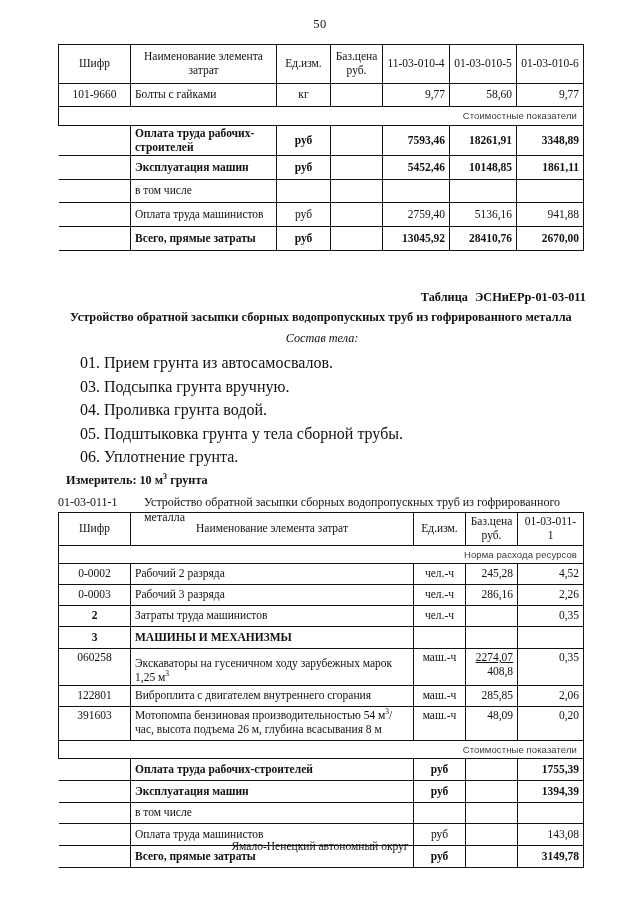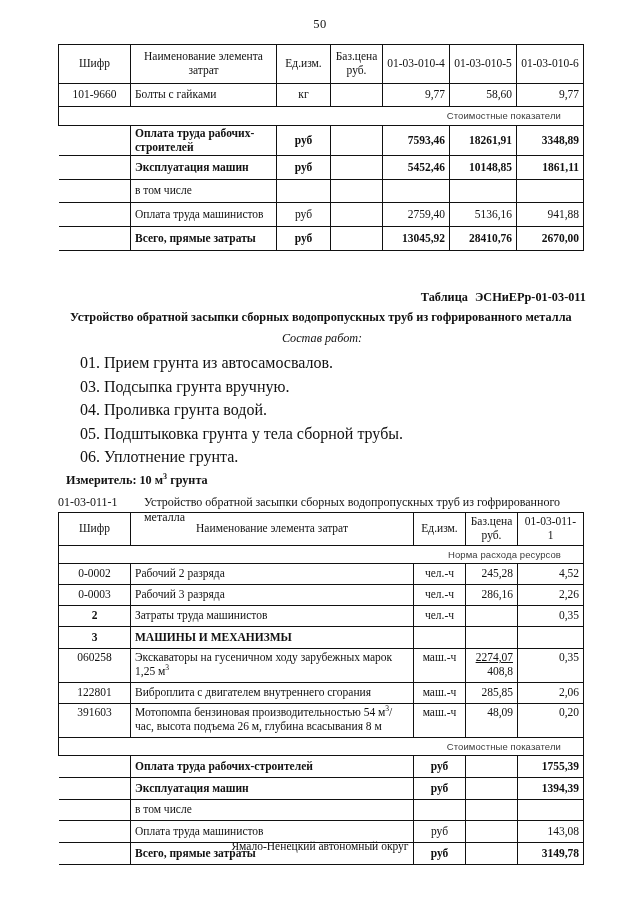--- a/index.html
+++ b/index.html
@@ -54,21 +54,21 @@
   .l { text-align: left; }
   .b { font-weight: bold; }
   .nb { border-left: 0 !important; border-right: 0 !important; }
 
   
   .banner td {
     text-align: right;
     font-family: "Liberation Sans", "DejaVu Sans", sans-serif;
     font-size: 9.5px;
     color: #3a3a3a;
-    padding: 1px 22px 1px 0;
+    padding: 1px 6px 1px 0;
     letter-spacing: 0.1px;
   }
   .no-bot { border-bottom: 0 !important; }
   .no-right { border-right: 0 !important; }
 
   
   #table1-wrap {
     position: absolute;
     left: 58px;
     top: 44px;
@@ -168,21 +168,21 @@
       </colgroup>
       <tbody>
         <tr>
           <td class="th-cell" style="height:36px">Шифр</td>
           <td class="th-cell">Наименование элемента затрат</td>
           <td class="th-cell">Ед.изм.</td>
           <td class="th-cell">
             <span>Баз.цена</span><br>
             <span>руб.</span>
           </td>
-          <td class="th-cell">01-03-010-4</td>
+          <td class="th-cell">11-03-010-4</td>
           <td class="th-cell">01-03-010-5</td>
           <td class="th-cell">01-03-010-6</td>
         </tr>
 
         <tr>
           <td class="c" style="height:20px">101-9660</td>
           <td class="l">Болты с гайками</td>
           <td class="c">кг</td>
           <td class="r"></td>
           <td class="r">9,77</td>
@@ -241,21 +241,21 @@
         </tr>
       </tbody>
     </table>
   </div>
 
   <div id="midblock">
     <div class="tbl-title">
       <span>Таблица</span><span class="sp"></span><span>ЭСНиЕРр-01-03-011</span>
     </div>
     <div class="tbl-subtitle">Устройство обратной засыпки сборных водопропускных труб из гофрированного металла</div>
-    <div class="sostav">Состав работ:</div>
+    <div class="sostav">Состав тела:</div>
 
     <div class="work-item">01. Прием грунта из автосамосвалов.</div>
     <div class="work-item">03. Подсыпка грунта вручную.</div>
     <div class="work-item">04. Проливка грунта водой.</div>
     <div class="work-item">05. Подштыковка грунта у тела сборной трубы.</div>
     <div class="work-item">06. Уплотнение грунта.</div>
 
     <div class="izmer">
       <span>Измеритель:</span>
       <span>10 м</span><sup>3</sup><span> грунта</span>
@@ -316,21 +316,21 @@
         <tr>
           <td class="c b no-bot" style="height:19px">3</td>
           <td class="l b no-bot">МАШИНЫ И МЕХАНИЗМЫ</td>
           <td class="c no-bot"></td>
           <td class="r no-bot"></td>
           <td class="r no-bot"></td>
         </tr>
 
         <tr>
           <td class="c no-bot" style="height:30px; vertical-align:top; padding-top:2px">060258</td>
-          <td class="l no-bot cellwrap" style="vertical-align:top; padding-top:2px"><span>Экскаваторы на гусеничном ходу зарубежных марок 1,25 м</span><sup>3</sup></td>
+          <td class="l no-bot cellwrap" style="vertical-align:top; padding-top:8px"><span>Экскаваторы на гусеничном ходу зарубежных марок 1,25 м</span><sup>3</sup></td>
           <td class="c no-bot" style="vertical-align:top; padding-top:2px">маш.-ч</td>
           <td class="no-bot" style="vertical-align:top; padding-top:2px">
             <span class="underline-val">2274,07</span>
             <span class="sub-val">408,8</span>
           </td>
           <td class="r no-bot" style="vertical-align:top; padding-top:2px">0,35</td>
         </tr>
 
         <tr>
           <td class="c no-bot" style="height:18px">122801</td>

